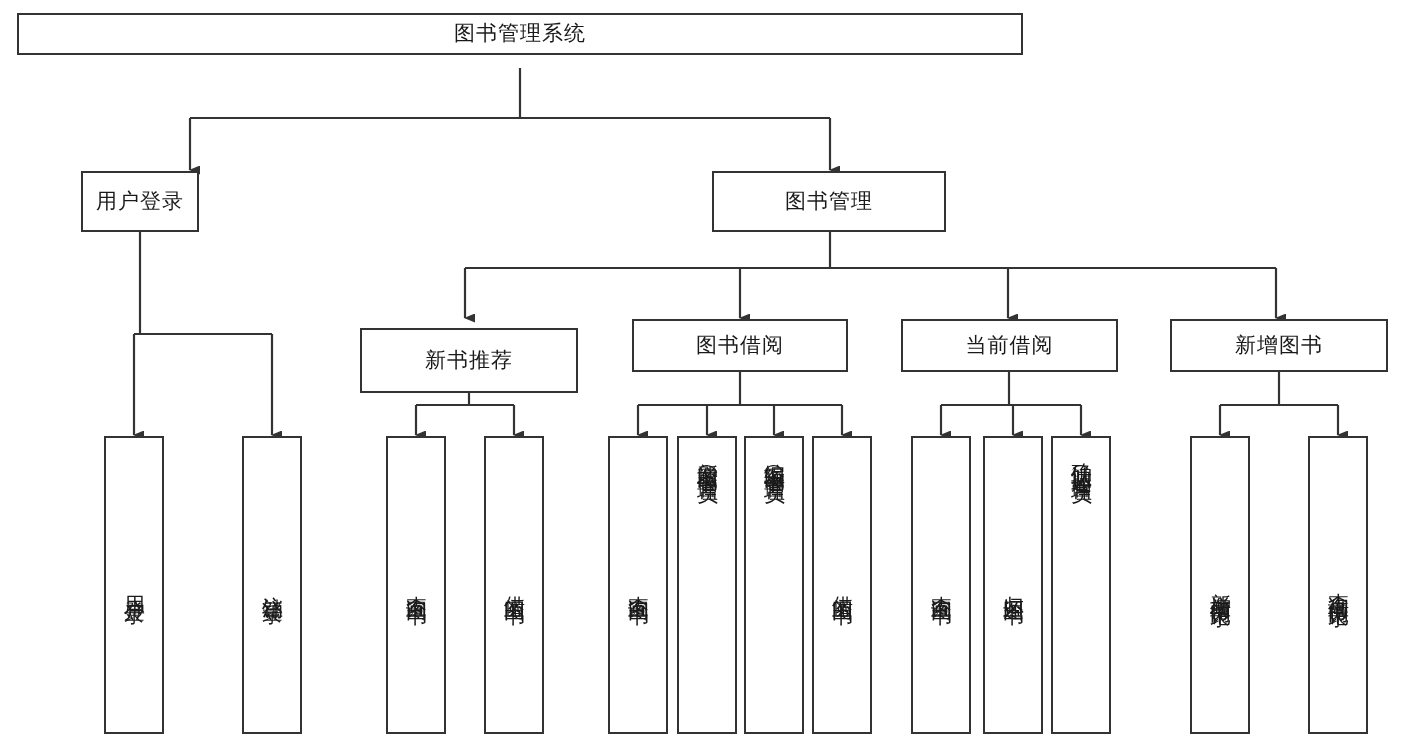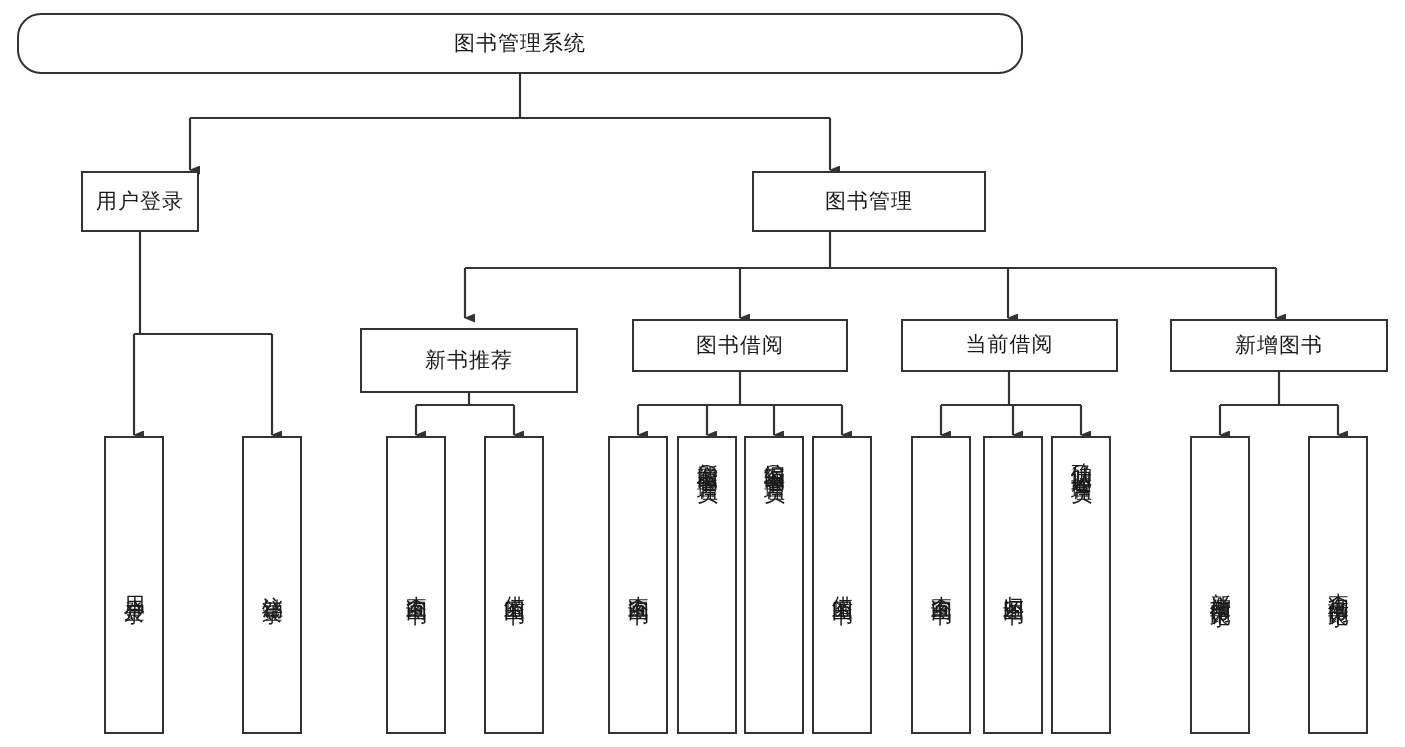--- a/index.html
+++ b/index.html
@@ -111,36 +111,36 @@
         <line x1="1013" y1="405" x2="1013" y2="435" marker-end="url(#arrowhead)"></line>
         <line x1="1081" y1="405" x2="1081" y2="435" marker-end="url(#arrowhead)"></line>
         <line x1="1279" y1="372" x2="1279" y2="405"></line>
         <line x1="1220" y1="405" x2="1338" y2="405"></line>
         <line x1="1220" y1="405" x2="1220" y2="435" marker-end="url(#arrowhead)"></line>
         <line x1="1338" y1="405" x2="1338" y2="435" marker-end="url(#arrowhead)"></line>
       </g>
   </svg>
 
   <div id="nodes-layer">
-    <div class="node node-h" id="node-root" style="left: 17px; top: 13px; width: 1006px; height: 61px; border-radius: 24px;">
+    <div class="node node-h" id="node-root" style="left: 17px; top: 13px; width: 1006px; height: 42px;">
       <span class="node-label">图书管理系统</span>
     </div>
   <div class="node node-h" style="left: 81px; top: 171px; width: 118px; height: 61px;">
         <span class="node-label">用户登录</span>
       </div>
-      <div class="node node-h" style="left: 712px; top: 171px; width: 234px; height: 61px; margin-left: 40px;">
+      <div class="node node-h" style="left: 712px; top: 171px; width: 234px; height: 61px;">
         <span class="node-label">图书管理</span>
       </div>
       <div class="node node-h" style="left: 360px; top: 328px; width: 218px; height: 65px;">
         <span class="node-label">新书推荐</span>
       </div>
       <div class="node node-h" style="left: 632px; top: 319px; width: 216px; height: 53px; align-items: center;">
         <span class="node-label">图书借阅</span>
       </div>
-      <div class="node node-h" style="left: 901px; top: 319px; width: 217px; height: 53px; font-family: Liberation Mono, monospace;">
+      <div class="node node-h" style="left: 901px; top: 319px; width: 217px; height: 53px;">
         <span class="node-label">当前借阅</span>
       </div>
       <div class="node node-h" style="left: 1170px; top: 319px; width: 218px; height: 53px;">
         <span class="node-label">新增图书</span>
       </div>
       <div class="node node-v center-v" style="left: 104px; top: 436px; width: 60px; height: 298px;">
         <span class="node-label">用户登录</span>
       </div>
       <div class="node node-v center-v" style="left: 242px; top: 436px; width: 60px; height: 298px;">
         <span class="node-label">注销登录</span>

